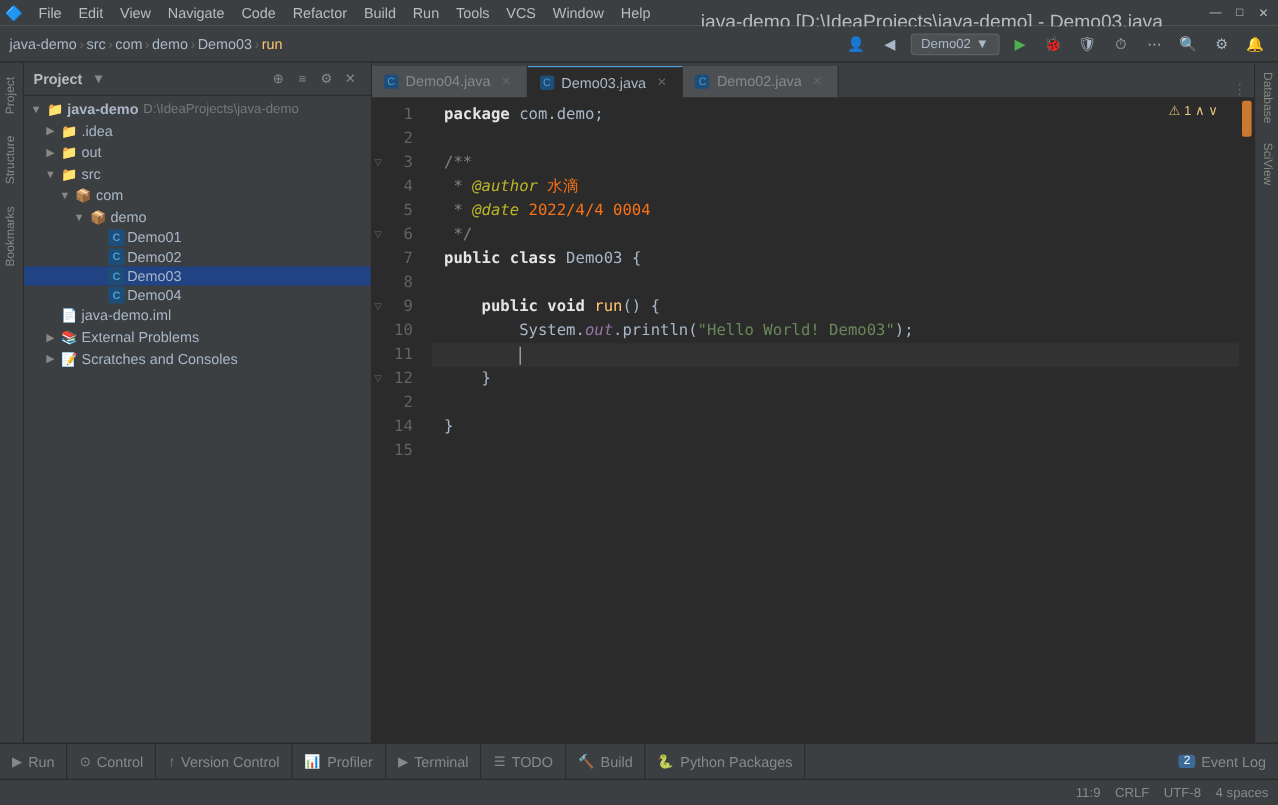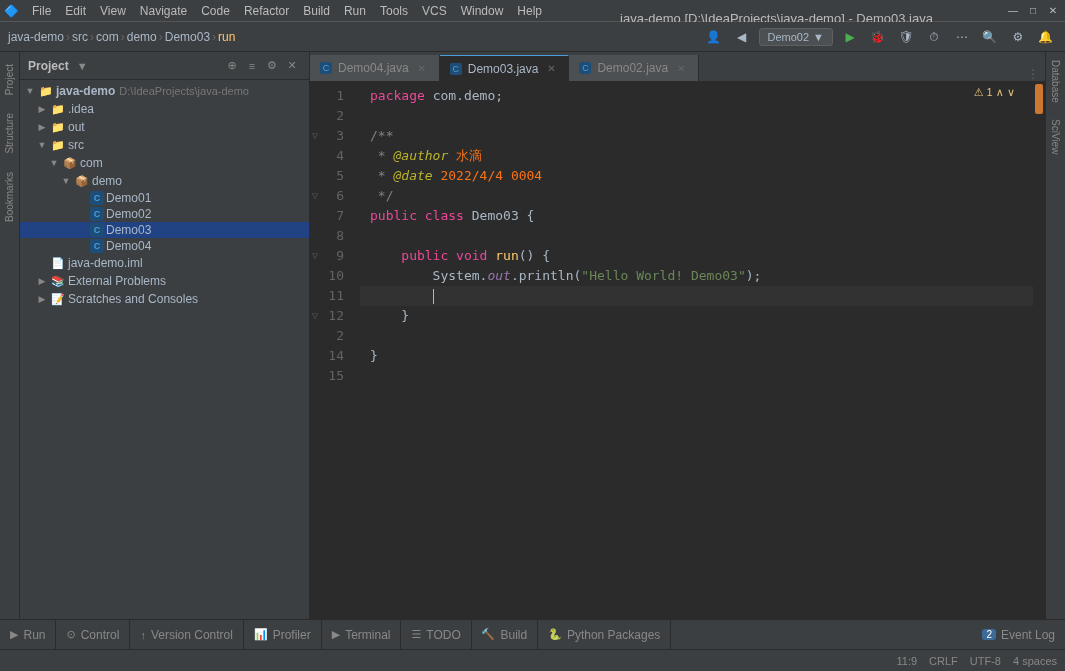--- a/index.html
+++ b/index.html
@@ -37,21 +37,21 @@
       padding: 2px 6px;
       color: #bbbbbb;
       cursor: pointer;
       border-radius: 2px;
       font-size: 12px;
     }
     .menu-title-center {
       flex: 1;
       text-align: center;
       color: #bbbbbb;
-      font-size: 13px;
+      font-size: 16px;
       margin-top: 16px;
     }
     .window-controls {
       display: flex;
       gap: 4px;
       margin-left: auto;
     }
     .win-btn {
       width: 16px; height: 16px;
       display: flex; align-items: center; justify-content: center;
@@ -298,21 +298,21 @@
       overflow: auto;
     }
     .code-line {
       height: 20px;
       display: flex;
       align-items: center;
       padding: 0 10px;
       white-space: pre;
     }
     .code-line.cursor-line { background: #323232; }
-    .kw { color: #ec4899; }
+    .kw { color: #e5e5e5; font-weight: bold; }
     .str { color: #6a8759; }
     .comment { color: #808080; }
     .annotation { color: #bbb529; font-style: italic; }
     .annotation-val { color: #f97316; }
     .method { color: #ffc66d; }
     .class-name { color: #a9b7c6; }
     .plain { color: #a9b7c6; }
     .field { color: #9876aa; font-style: italic; }
     .cursor {
       display: inline-block;

